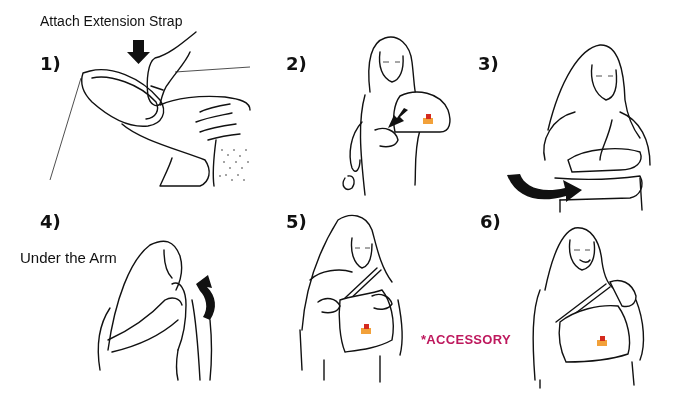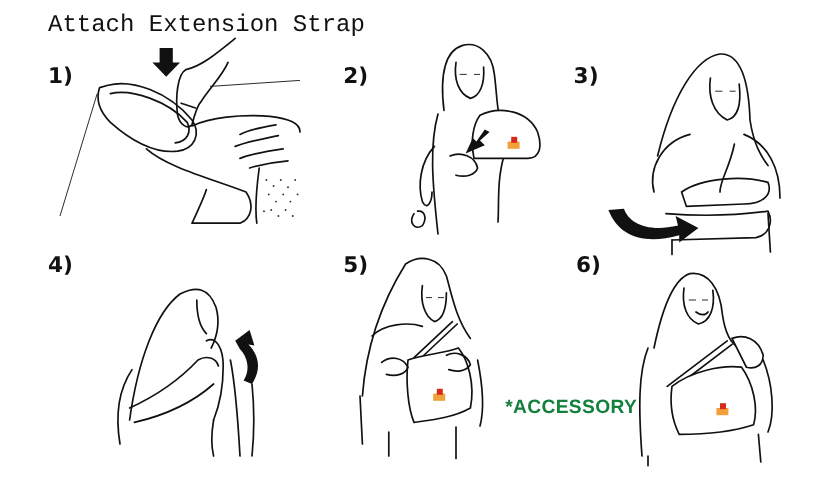--- a/index.html
+++ b/index.html
@@ -1,39 +1,40 @@
 <!DOCTYPE html>
 <html><head>
   <meta charset="utf-8">
   <style>
     html, body { margin: 0; padding: 0; background: #ffffff; }
     body { width: 700px; height: 400px; position: relative; overflow: hidden; font-family: "Liberation Sans", sans-serif; color: #111; }
     .abs { position: absolute; }
     .step-num { font-family: "DejaVu Sans", sans-serif; font-weight: bold; font-size: 18px; color: #111; }
     .caption { font-family: "Liberation Sans", sans-serif; font-size: 15px; color: #111; line-height: 19px; }
-    .note { font-family: "Liberation Sans", sans-serif; font-weight: bold; font-size: 16px; line-height: 17px; color: #15803d; letter-spacing: 0.3px; }
+    .note { font-family: "Liberation Sans", sans-serif; font-weight: bold; font-size: 13px; line-height: 17px; color: #be185d; letter-spacing: 0.3px; }
     svg { position: absolute; overflow: visible; }
     svg .ln { fill: none; stroke: #111; stroke-width: 1.4; stroke-linecap: round; stroke-linejoin: round; }
     svg .thin { fill: none; stroke: #222; stroke-width: 0.8; }
     svg .fill-white { fill: #fff; stroke: #111; stroke-width: 1.4; }
     svg .arrow { fill: #111; stroke: none; }
   </style>
 </head>
 <body>
 
-<div class="abs caption" style="left:40px; top:12px; font-size:20px;font-family:Liberation Mono, monospace;">Attach Extension Strap</div>
+<div class="abs caption" style="left:40px; top:12px; font-size:14px;">Attach Extension Strap</div>
 
 <div class="abs step-num" style="left:40px; top:53px;">1)</div>
 <div class="abs step-num" style="left:286px; top:53px;">2)</div>
 <div class="abs step-num" style="left:478px; top:53px;">3)</div>
 <div class="abs step-num" style="left:40px; top:211px;">4)</div>
 <div class="abs step-num" style="left:286px; top:211px;">5)</div>
 <div class="abs step-num" style="left:480px; top:211px;">6)</div>
 
 <div class="abs caption" style="left:20px; top:248px;">
+  <div>Under the Arm</div>
 </div>
 
 <div class="abs note" style="left:421px; top:331px;">
   <div>*ACCESSORY</div>
 </div>
 
 <svg style="left:0; top:0;" width="260" height="200">
 
   <path class="arrow" d="M133,40 L144,40 L144,52 L150,52 L138.5,64 L127,52 L133,52 Z"></path>
 

